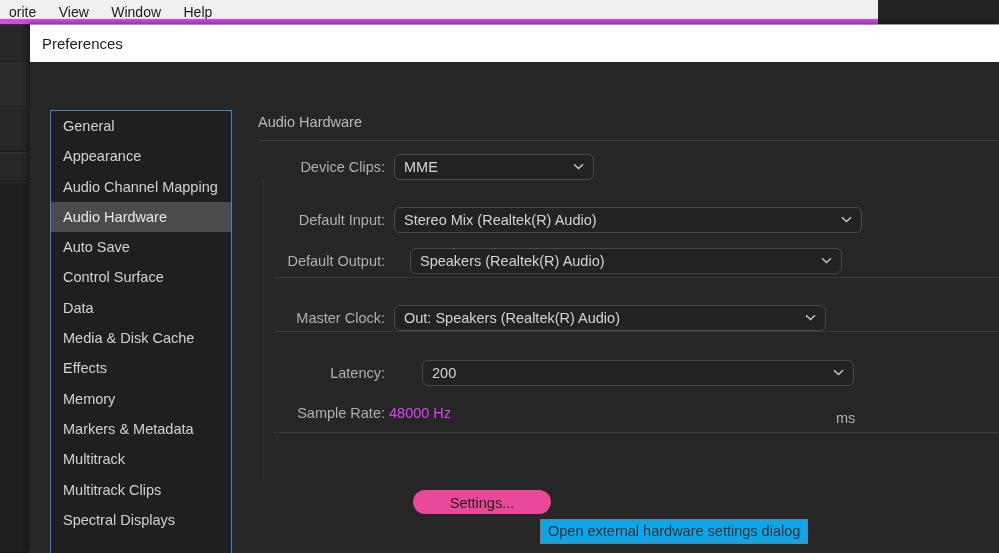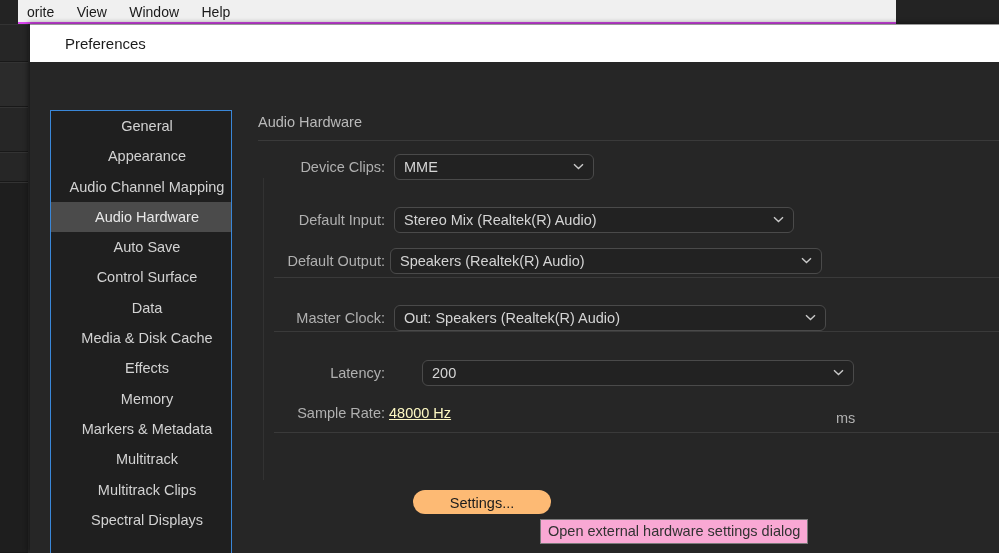--- a/index.html
+++ b/index.html
@@ -18,24 +18,24 @@
 
   
   #app-background {
     position: absolute;
     left: 0; top: 0;
     width: 999px; height: 553px;
     background: #232323;
   }
   .bg-menubar {
     position: absolute;
-    left: 18px; top: 0;
+    left: 0; top: 0;
     width: 878px; height: 24px;
     background: #f0f0f0;
-    border-bottom: 2px solid #d946ef;
+    border-bottom: 5px solid #d946ef;
     box-sizing: border-box;
     overflow: hidden;
     white-space: nowrap;
   }
   .bg-menu-item {
     display: inline-block;
     font-size: 14px;
     color: #1a1a1a;
     line-height: 24px;
     padding: 0 9px;
@@ -76,21 +76,20 @@
     width: 969px; height: 38px;
     background: #ffffff;
     border-top: 1px solid #9a9a9a;
     box-sizing: border-box;
   }
   .dialog-title {
     position: absolute;
     left: 12px; top: 10px;
     font-size: 15px;
     color: #1b1b1b;
-    margin-left: 23px;
   }
   .dialog-body {
     position: absolute;
     left: 0; top: 38px;
     width: 969px; height: 491px;
     background: #262626;
   }
 
   
   #category-list {
@@ -103,21 +102,20 @@
     overflow: hidden;
   }
   .category-item {
     height: 30.3px;
     line-height: 30.3px;
     padding-left: 12px;
     font-size: 14.5px;
     color: #d2d2d2;
     white-space: nowrap;
     box-sizing: border-box;
-    text-align: center;
   }
   .category-item.selected {
     background: #4b4b4b;
     color: #e8e8e8;
   }
 
   
   #content-pane {
     position: absolute;
     left: 228px; top: 48px;
@@ -196,50 +194,49 @@
   .readonly-row {
     position: absolute;
     left: 0;
     height: 22px;
   }
   .readonly-value {
     position: absolute;
     left: 131px; top: 0;
     line-height: 22px;
     font-size: 14.5px;
-    color: #fef9c3;
-    white-space: nowrap;
-    text-decoration: underline;
+    color: #d946ef;
+    white-space: nowrap;
   }
   .unit-label {
     position: absolute;
     line-height: 26px;
     font-size: 14.5px;
     color: #b0b0b0;
   }
 
   #settings-button {
     position: absolute;
     left: 155px; top: 380px;
     width: 138px; height: 24px;
-    background: #fdba74;
+    background: #ec4899;
     border: none;
     border-radius: 12px;
     color: #1c1c1c;
     font-family: "Liberation Sans", sans-serif;
     font-size: 14.5px;
     text-align: center;
     line-height: 24px;
     cursor: pointer;
   }
 
   #tooltip {
     position: absolute;
     left: 282px; top: 409px;
-    background: #f9a8d4;
+    background: #0ea5e9;
     border: 1px solid #7a7a7a;
     padding: 3px 7px 4px 7px;
     font-size: 14.5px;
     color: #323232;
     white-space: nowrap;
     box-sizing: border-box;
   }
 </style>
 </head>
 <body>
@@ -305,35 +302,35 @@
                 <path d="M1 1.2 L5.5 5.6 L10 1.2" fill="none" stroke="#c9c9c9" stroke-width="1.4"></path>
               </svg>
           </span>
         </div>
       </div>
 
       <div class="form-row" style="top:97px;width:560px;">
         <div class="label-slot">
           <span class="field-label">Default Input:</span>
         </div>
-        <div class="dropdown" style="left:136px;width:400px;">
+        <div class="dropdown" style="left:136px;width:468px;">
           <span class="dropdown-value">Stereo Mix (Realtek(R) Audio)</span>
           <span class="chevron-icon">
             <svg width="11" height="7" viewBox="0 0 11 7">
                 <path d="M1 1.2 L5.5 5.6 L10 1.2" fill="none" stroke="#c9c9c9" stroke-width="1.4"></path>
               </svg>
           </span>
         </div>
       </div>
 
       <div class="form-row" style="top:138px;width:560px;">
         <div class="label-slot">
           <span class="field-label">Default Output:</span>
         </div>
-        <div class="dropdown" style="left:132px;width:432px;padding-left:20px;">
+        <div class="dropdown" style="left:152px;width:432px;padding-left:20px;">
           <span class="dropdown-value">Speakers (Realtek(R) Audio)</span>
           <span class="chevron-icon">
             <svg width="11" height="7" viewBox="0 0 11 7">
                 <path d="M1 1.2 L5.5 5.6 L10 1.2" fill="none" stroke="#c9c9c9" stroke-width="1.4"></path>
               </svg>
           </span>
         </div>
       </div>
 
       <div class="group-rule" style="top:167px;"></div>

